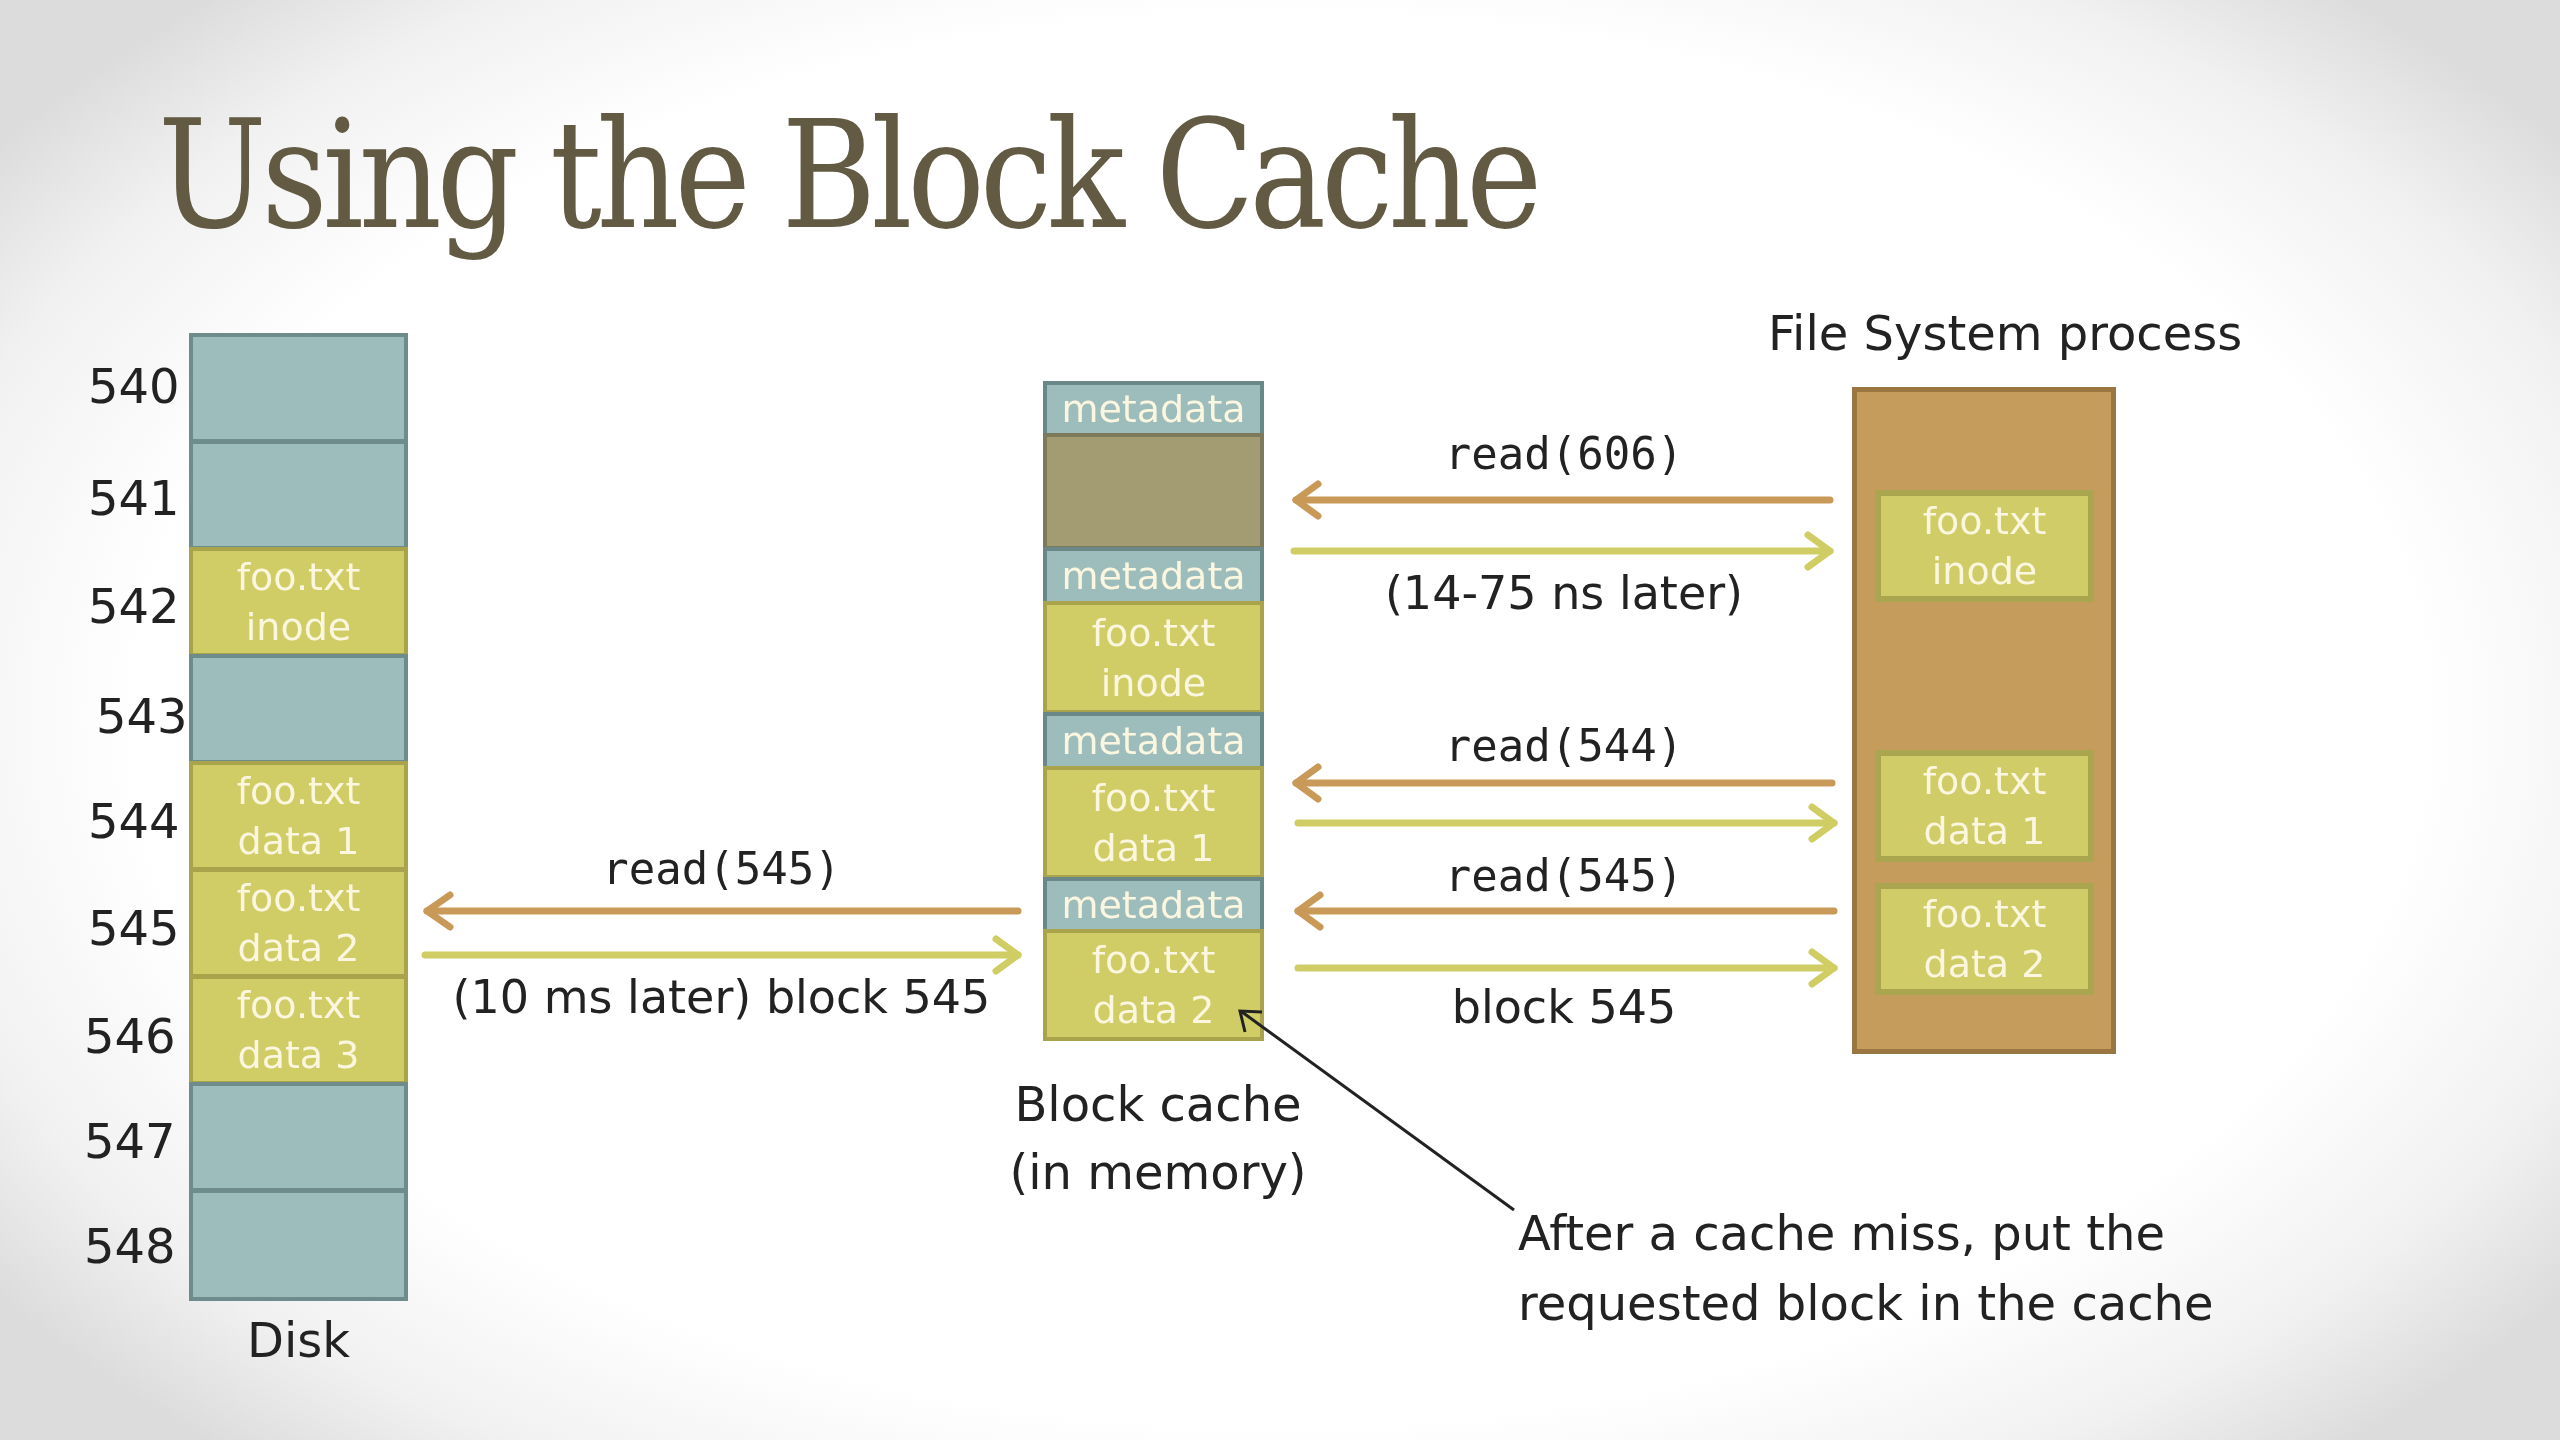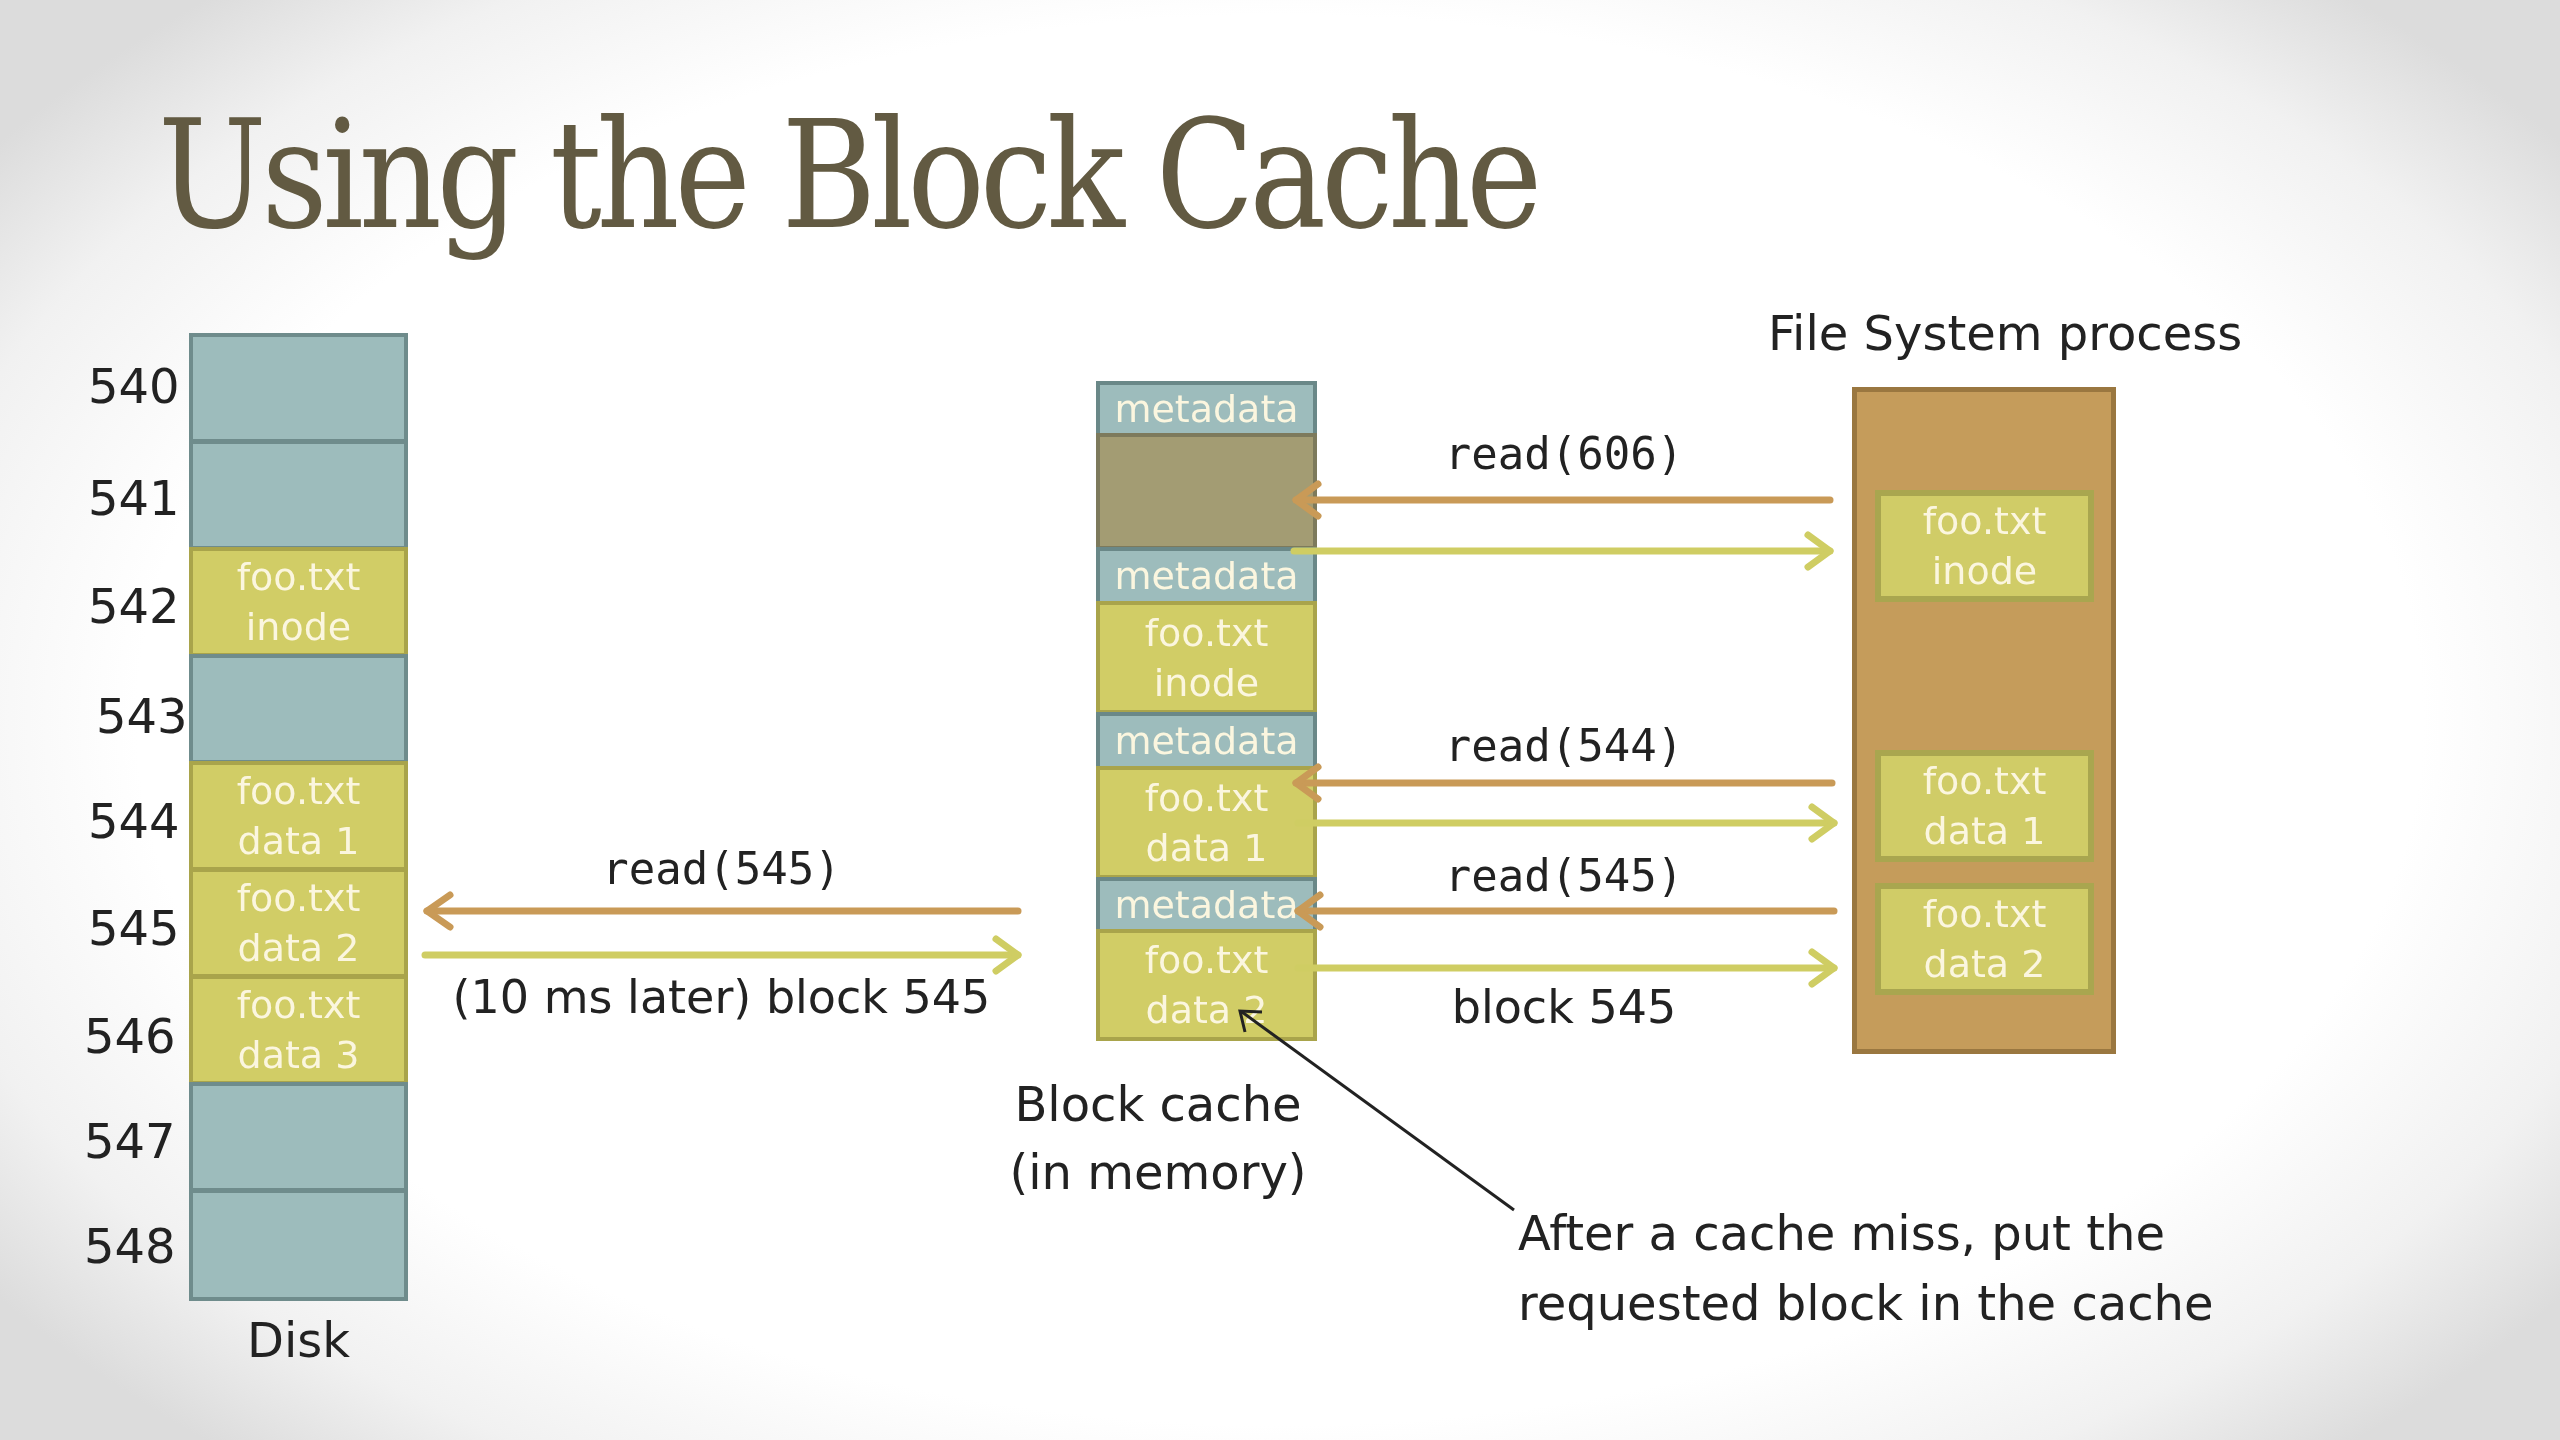--- a/index.html
+++ b/index.html
@@ -55,21 +55,21 @@
   </div>
   <div class="blk yel" style="top:642px;height:110px;">
     <span>foo.txt</span>
     <span>data 3</span>
   </div>
   <div class="blk teal" style="top:749px;height:110px;"></div>
   <div class="blk teal" style="top:856px;height:112px;"></div>
 </div>
 <div class="abs label center" style="left:189px;width:219px;top:1312px;">Disk</div>
 
-<div class="abs" style="left:1096px;top:381px;width:221px;height:524px;">
+<div class="abs" style="left:1043px;top:381px;width:221px;height:524px;">
   <div class="blk meta" style="top:0;height:56px;">metadata</div>
   <div class="blk olive" style="top:52px;height:117px;"></div>
   <div class="blk meta" style="top:166px;height:58px;">metadata</div>
   <div class="blk yel" style="top:220px;height:113px;">
     <span>foo.txt</span>
     <span>inode</span>
   </div>
   <div class="blk meta" style="top:331px;height:58px;">metadata</div>
   <div class="blk yel" style="top:385px;height:113px;">
     <span>foo.txt</span>
@@ -145,20 +145,21 @@
     <line x1="1514" y1="1210" x2="1242" y2="1012"></line>
     <polyline points="1245,1032 1240,1011 1262,1012"></polyline>
   </g>
 </svg>
 
 <div class="abs mono center" style="left:423px;width:597px;top:843px;">read(545)</div>
 <div class="abs label center" style="left:423px;width:597px;top:970px;font-size:46px;">(10 ms later) block 545</div>
 
 <div class="abs mono center" style="left:1294px;width:540px;top:428px;">read(606)</div>
 <div class="abs label center" style="left:1294px;width:540px;top:563px;font-size:46px;line-height:60px;">
+  <div>(14-75 ns later)</div>
 </div>
 
 <div class="abs mono center" style="left:1294px;width:540px;top:720px;">read(544)</div>
 <div class="abs mono center" style="left:1294px;width:540px;top:850px;">read(545)</div>
 <div class="abs label center" style="left:1294px;width:540px;top:980px;font-size:46px;">block 545</div>
 
 <div class="abs label" style="left:1518px;top:1198px;line-height:70px;font-size:48px;">
   <div>After a cache miss, put the</div>
   <div>requested block in the cache</div>
 </div>

